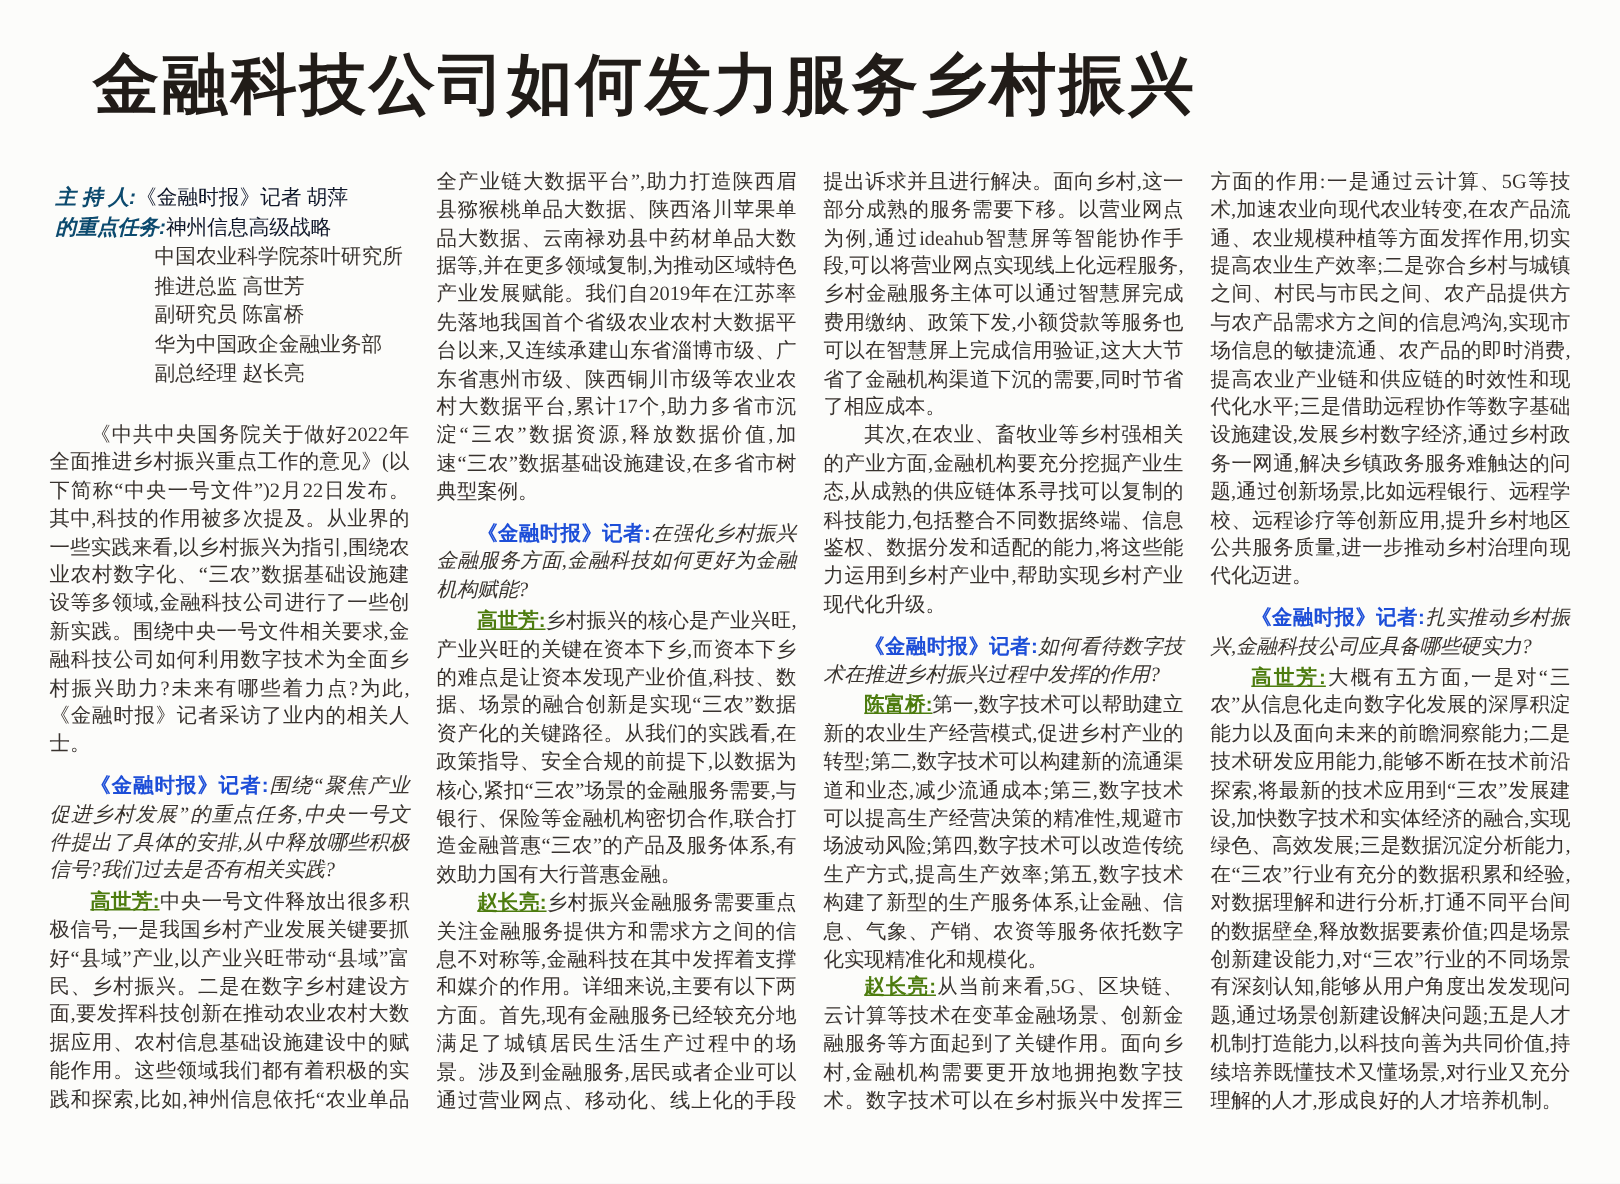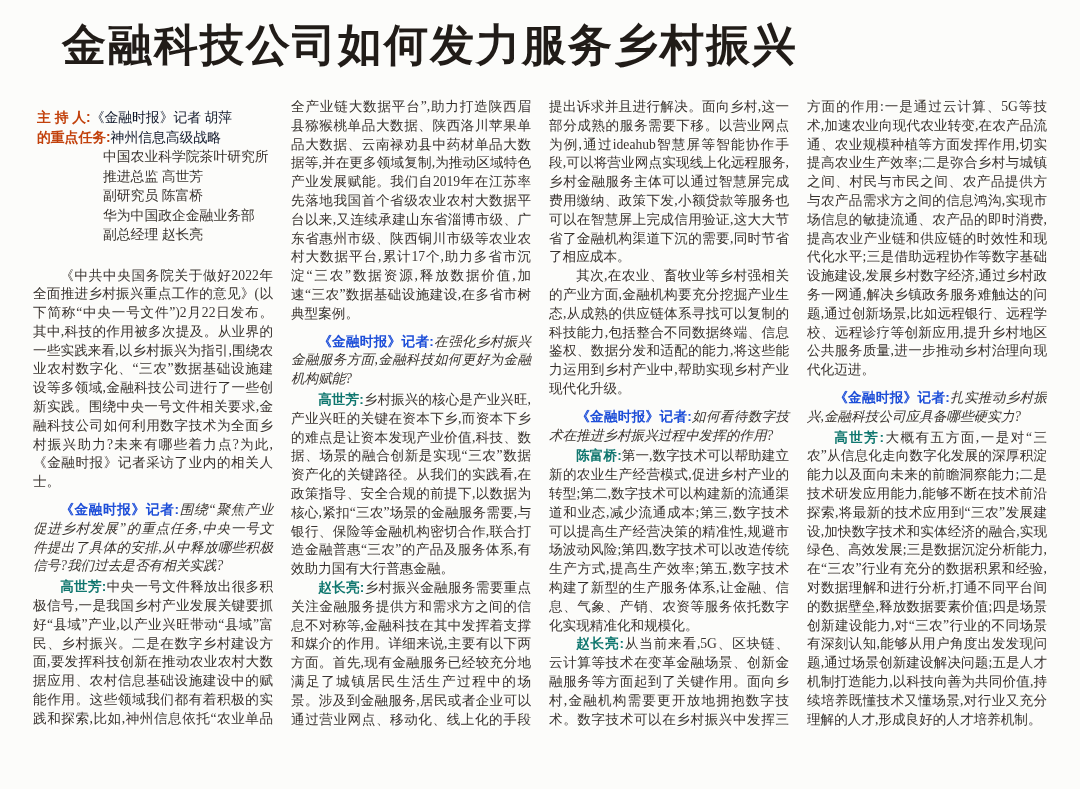--- a/index.html
+++ b/index.html
@@ -9,27 +9,27 @@
     font-family: "Liberation Serif", serif;
   }
   .page {
     position: relative;
     width: 1080px; height: 789px;
     background: #fcfcfa;
     overflow: hidden;
     box-sizing: border-box;
   }
   .headline {
-    margin: 20px 0 0 62px;
+    margin: 34px 0 0 62px;
     font-size: 44px;
     line-height: 52px;
     font-weight: 900;
     letter-spacing: 2px;
     color: #211c18;
-    font-family: Liberation Serif, serif;
+    font-family: Liberation Mono, monospace;
   }
   .columns {
     margin: 26px 33px 0 33px;
     height: 648px;
     column-count: 4;
     column-gap: 18px;
     column-fill: auto;
     overflow: hidden;
     font-size: 13.6px;
     line-height: 18.8px;
@@ -39,36 +39,38 @@
   .byline {
     margin: 10px 0 22px 4px;
     line-height: 19.5px;
     font-size: 13.8px;
     break-inside: avoid;
   }
   .byline-row { white-space: nowrap; }
   .byline-label {
     font-weight: bold;
     font-family: "Liberation Sans", sans-serif;
-    color: #c2410c;
+    color: #0c4a6e;
+    font-style: italic;
   }
   .byline-value { color: #0f172a; }
   .byline-cont { padding-left: 66px; color: #3a342f; }
   .para { margin: 0; text-indent: 2em; }
   .para.question { margin-top: 9px; margin-bottom: 2px; }
   .q-prefix {
     font-weight: bold;
     font-family: "Liberation Sans", sans-serif;
     color: #1d4ed8;
   }
   .q-text { font-style: italic; color: #39332e; }
   .speaker {
     font-weight: bold;
     font-family: "Liberation Sans", sans-serif;
-    color: #0f766e;
+    color: #4d7c0f;
+    text-decoration: underline;
   }
 </style>
 </head>
 <body>
 
 <div class="page">
 
   <h1 class="headline">金融科技公司如何发力服务乡村振兴</h1>
 
   <div class="columns">

